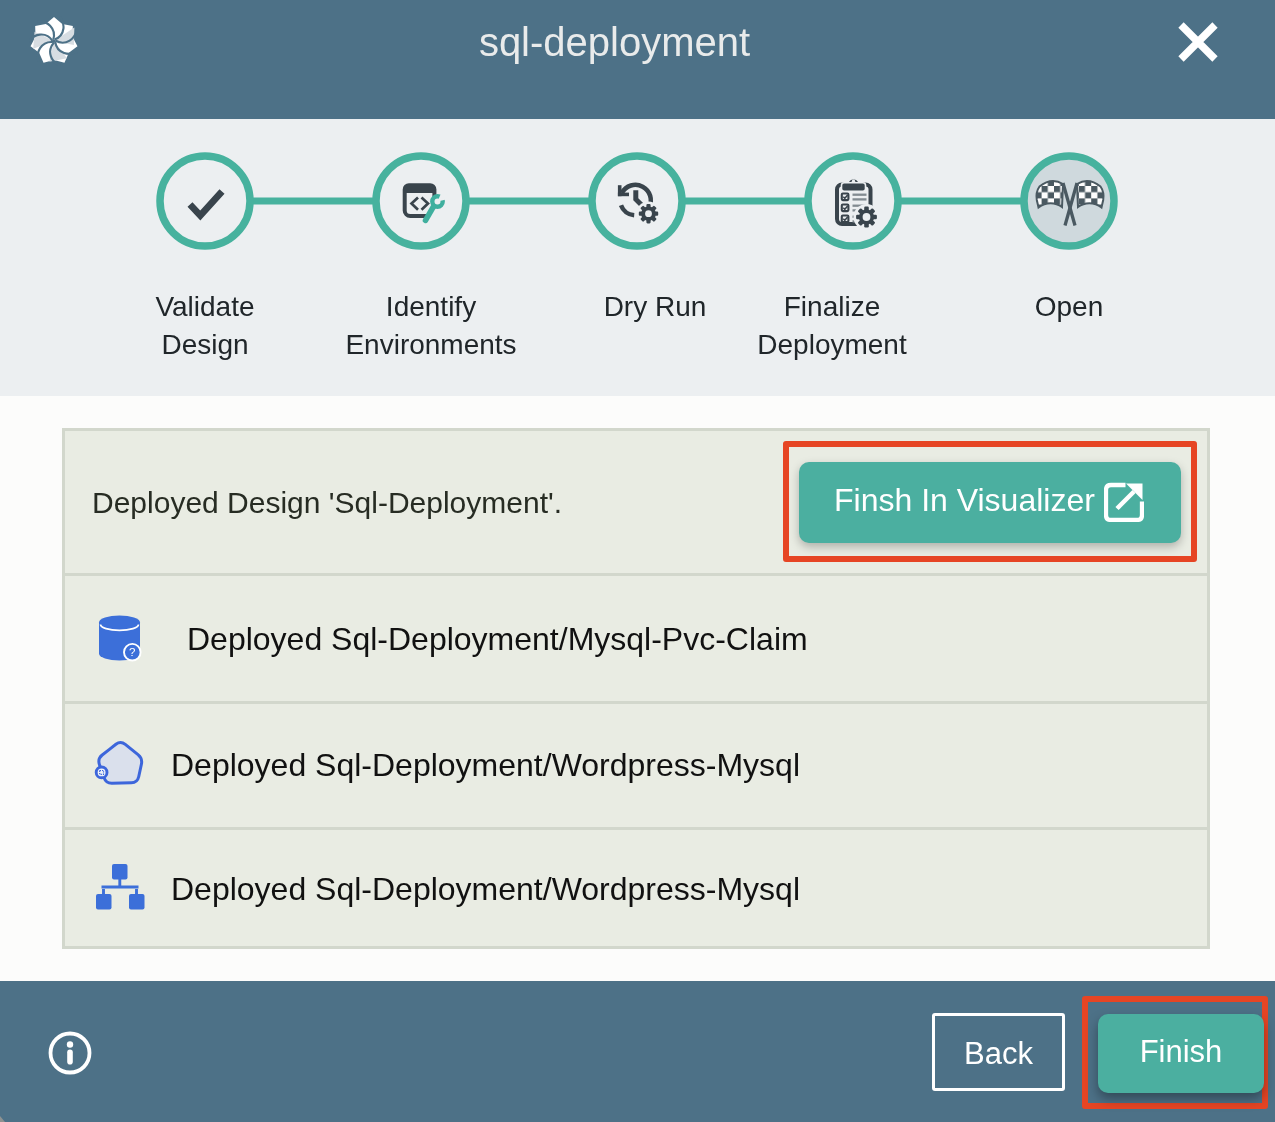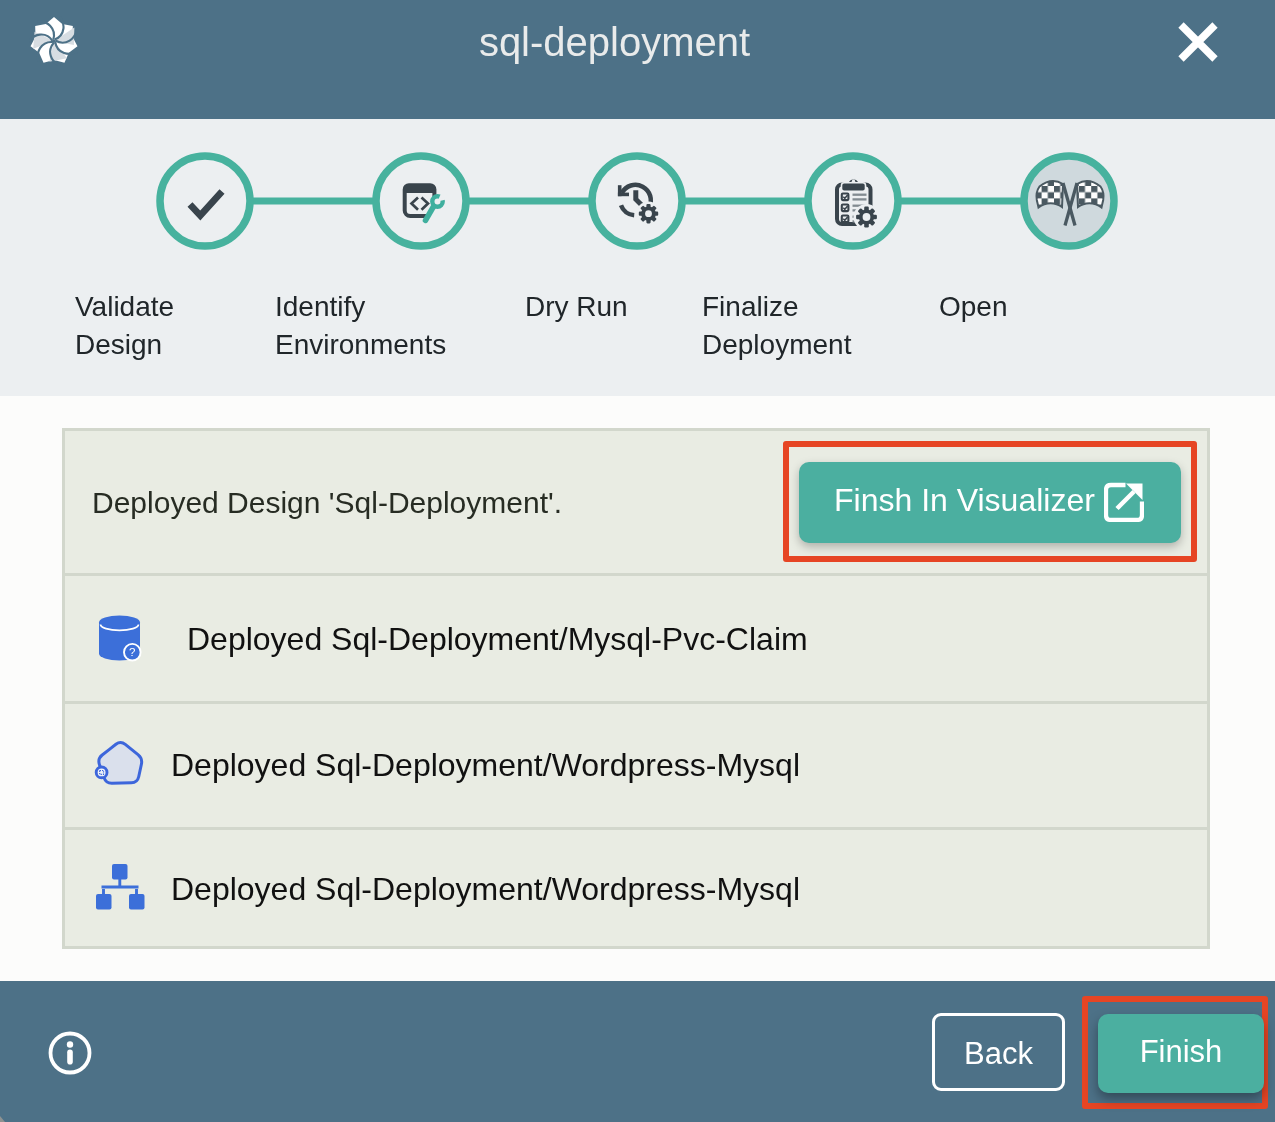--- a/index.html
+++ b/index.html
@@ -4,39 +4,39 @@
 <style>
   html,body{margin:0;padding:0;}
   body{width:1275px;height:1122px;overflow:hidden;background:#fcfcfb;
        font-family:"Liberation Sans", sans-serif;position:relative;}
   .abs{position:absolute;}
   
   #header{left:0;top:0;width:1275px;height:119px;background:#4d7187;}
   #title{left:-23px;top:20px;width:1275px;text-align:center;font-size:40px;color:#e9ebeb;}
   
   #stepbg{left:0;top:119px;width:1275px;height:277px;background:#eceff1;}
-  .steplabel{top:288px;width:260px;font-size:28px;color:#20262a;line-height:38px;}
+  .steplabel{top:288px;width:260px;text-align:center;font-size:28px;color:#20262a;line-height:38px;}
   
   .row{left:62px;width:1148px;background:#e9ece3;border:3px solid #d2d7cc;box-sizing:border-box;}
   #row1{top:428px;height:148px;}
   #row2{top:573px;height:131px;}
   #row3{top:701px;height:129px;}
   #row4{top:827px;height:122px;}
   .rowtext{font-size:32px;color:#111;}
   
   .redrect{border:6px solid #e64524;box-sizing:border-box;border-radius:3px;}
   #red1{left:783px;top:441px;width:414px;height:121px;}
   #red2{left:1082px;top:996px;width:186px;height:113px;}
   
   .teal{background:#4bafa0;border-radius:10px;color:#fff;box-sizing:border-box;}
   #openbtn{left:799px;top:462px;width:382px;height:81px;box-shadow:0 4px 10px rgba(0,0,0,0.25);}
   #openbtn span{position:absolute;left:35px;top:20px;font-size:32px;}
   
   #footer{left:0;top:981px;width:1275px;height:141px;background:#4d7187;}
-  #backbtn{left:932px;top:1013px;width:133px;height:78px;border:3px solid #fff;border-radius:9px;box-sizing:border-box;}
+  #backbtn{left:932px;top:1013px;width:133px;height:78px;border:3px solid #fff;border-radius:3px;box-sizing:border-box;}
   #backbtn span, #finbtn span{position:absolute;width:100%;text-align:center;font-size:31px;color:#fff;}
   #finbtn{left:1098px;top:1014px;width:166px;height:79px;box-shadow:0 6px 12px rgba(0,0,0,0.35);}
 </style>
 </head>
 <body>
 <div class="abs" id="header"></div>
 <div class="abs" id="stepbg"></div>
 <div class="abs" id="footer"></div>
 
 <div class="abs" id="title">sql-deployment</div>
@@ -168,21 +168,21 @@
       </pattern>
     </defs>
     <path d="M1063 183 L1075 225.5" stroke="#4a5961" stroke-width="3.3"></path>
     <path d="M1077 183 L1065 225.5" stroke="#4a5961" stroke-width="3.3"></path>
     <path d="M1063 184 C1055.5 179.5 1047 180.5 1039.5 186.5 C1037 190 1036 195 1036.8 200 L1038.5 207.5 C1046 201.5 1055.5 202 1062 207 Z" fill="url(#chk)" stroke="#4a5961" stroke-width="2"></path>
     <path d="M1077 184 C1084.5 179.5 1093 180.5 1100.5 186.5 C1103 190 1104 195 1103.2 200 L1101.5 207.5 C1094 201.5 1084.5 202 1078 207 Z" fill="url(#chk)" stroke="#4a5961" stroke-width="2"></path>
   </g>
 </svg>
 
 <div class="abs steplabel" style="left:75px">Validate<br>Design</div>
-<div class="abs steplabel" style="left:275px">Identify<br>Environments</div>
+<div class="abs steplabel" style="left:301px">Identify<br>Environments</div>
 <div class="abs steplabel" style="left:525px">Dry Run</div>
 <div class="abs steplabel" style="left:702px">Finalize<br>Deployment</div>
 <div class="abs steplabel" style="left:939px">Open</div>
 
 <div class="abs row" id="row1"></div>
 <div class="abs row" id="row2"></div>
 <div class="abs row" id="row3"></div>
 <div class="abs row" id="row4"></div>
 <div class="abs rowtext" style="left:92px;top:486px;color:#272c23;font-size:30px;">Deployed Design 'Sql-Deployment'.</div>
 <div class="abs rowtext" style="left:171px;top:621px;margin-left:16px;">Deployed Sql-Deployment/Mysql-Pvc-Claim</div>

